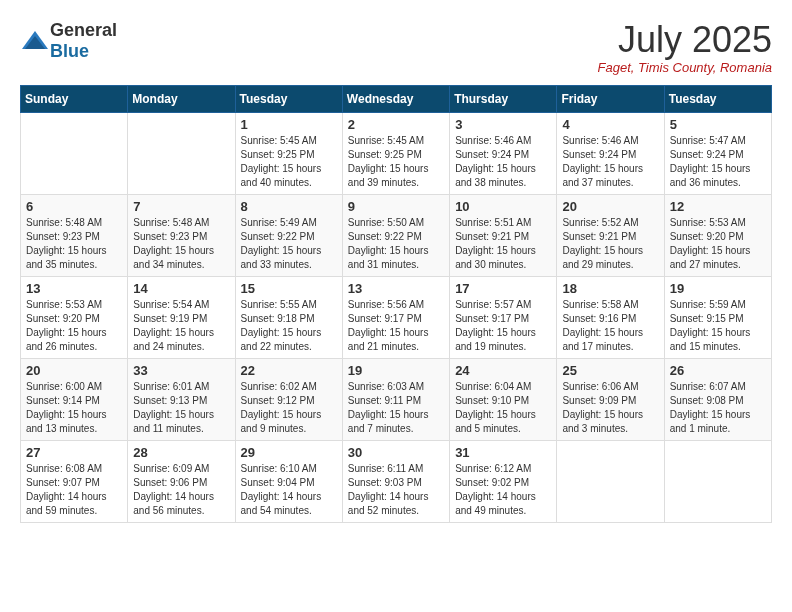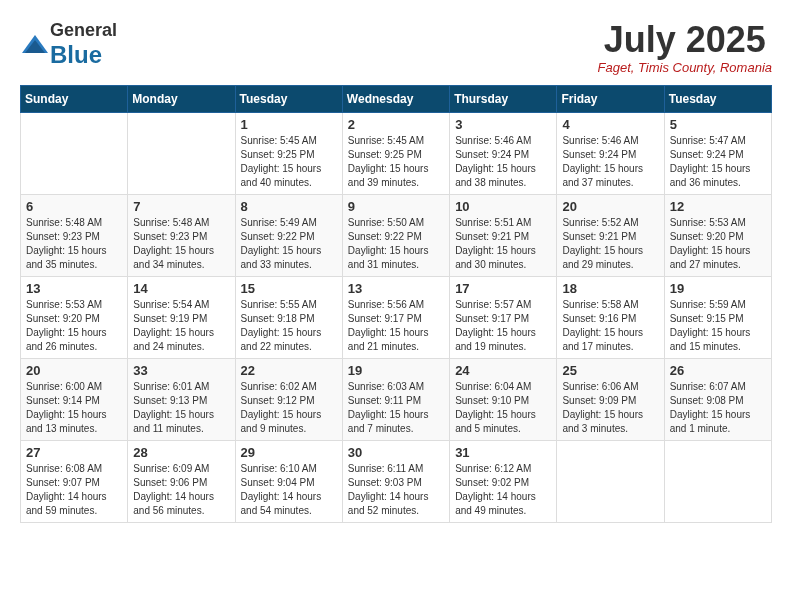--- a/index.html
+++ b/index.html
@@ -19,37 +19,36 @@
     .logo {
       display: flex;
       align-items: center;
     }
     .logo-text-general {
       font-size: 18px;
       font-weight: bold;
       color: #333;
     }
     .logo-text-blue {
-      font-size: 24px;
+      font-size: 18px;
       font-weight: bold;
       color: #1a6ba0;
     }
     .logo-icon {
       width: 30px;
       height: 24px;
     }
     .title-block {
       text-align: right;
     }
     .month-title {
       font-size: 36px;
-      font-weight: bold;
+      font-weight: normal;
       color: #333;
       line-height: 1.1;
-      text-align: center;
     }
     .location-title {
       font-size: 13px;
       color: #b91c1c;
       font-style: italic;
     }
     .calendar {
       width: 100%;
       border-collapse: collapse;
       border: 1px solid #ccc;

